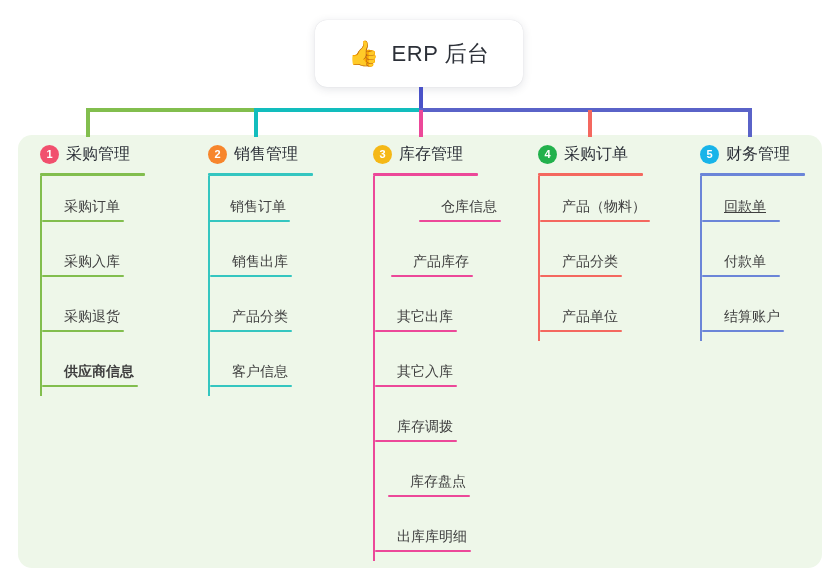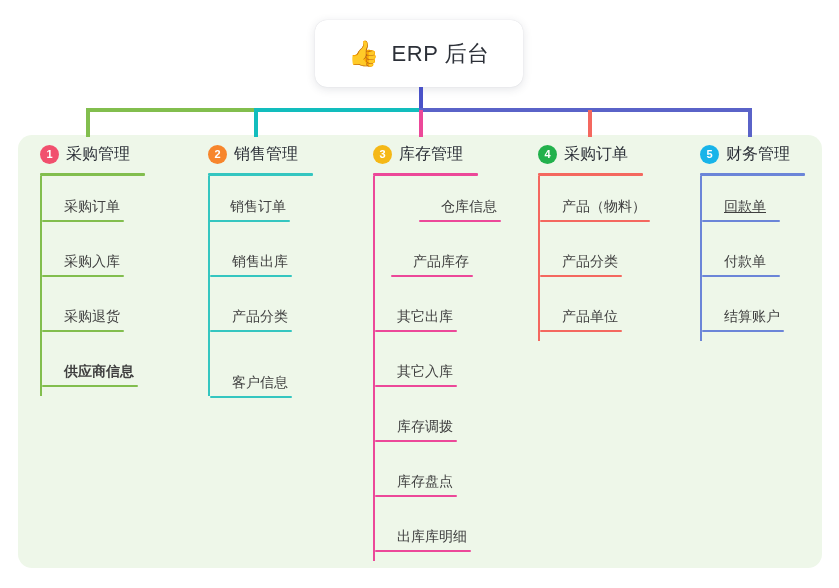--- a/index.html
+++ b/index.html
@@ -150,21 +150,21 @@
           <div class="leaf-rule" style="background: rgb(52, 198, 192); width: 82px;"></div>
         </div>
         <div class="leaf" style="position: absolute; left: 2px; top: 55px; height: 55px;">
           <span class="leaf-text" style="padding-top: 22px;">销售出库</span>
           <div class="leaf-rule" style="background: rgb(52, 198, 192); width: 82px;"></div>
         </div>
         <div class="leaf" style="position: absolute; left: 2px; top: 110px; height: 55px;">
           <span class="leaf-text" style="padding-top: 22px;">产品分类</span>
           <div class="leaf-rule" style="background: rgb(52, 198, 192); width: 82px;"></div>
         </div>
-        <div class="leaf" style="position: absolute; left: 2px; top: 176px; height: 55px;">
+        <div class="leaf" style="position: absolute; left: 2px; top: 165px; height: 55px;">
           <span class="leaf-text" style="padding-top: 22px;">客户信息</span>
           <div class="leaf-rule" style="background: rgb(52, 198, 192); width: 82px;"></div>
         </div>
       </div>
     </div>
   <div class="col col3">
       <div class="col-head">
         <span class="badge" style="background: rgb(245, 184, 22);">3</span>
         <span class="col-title">库存管理</span>
       </div>
@@ -184,21 +184,21 @@
           <div class="leaf-rule" style="background: rgb(236, 72, 153); width: 82px;"></div>
         </div>
         <div class="leaf" style="position: absolute; left: 2px; top: 110px; height: 55px;">
           <span class="leaf-text" style="padding-top: 22px;">其它出库</span>
           <div class="leaf-rule" style="background: rgb(236, 72, 153); width: 82px;"></div>
         </div>
         <div class="leaf" style="position: absolute; left: 2px; top: 220px; height: 55px;">
           <span class="leaf-text" style="padding-top: 22px;">库存调拨</span>
           <div class="leaf-rule" style="background: rgb(236, 72, 153); width: 82px;"></div>
         </div>
-        <div class="leaf" style="position: absolute; left: 2px; top: 275px; height: 55px;">
+        <div class="leaf" style="position: absolute; left: 2px; top: 275px; height: 55px; padding-left: 13px;">
           <span class="leaf-text" style="padding-top: 22px;">库存盘点</span>
           <div class="leaf-rule" style="background: rgb(236, 72, 153); width: 82px;"></div>
         </div>
         <div class="leaf" style="position: absolute; left: 2px; top: 330px; height: 55px;">
           <span class="leaf-text" style="padding-top: 22px;">出库库明细</span>
           <div class="leaf-rule" style="background: rgb(236, 72, 153); width: 96px;"></div>
         </div>
       </div>
     </div>
   <div class="col col4">

